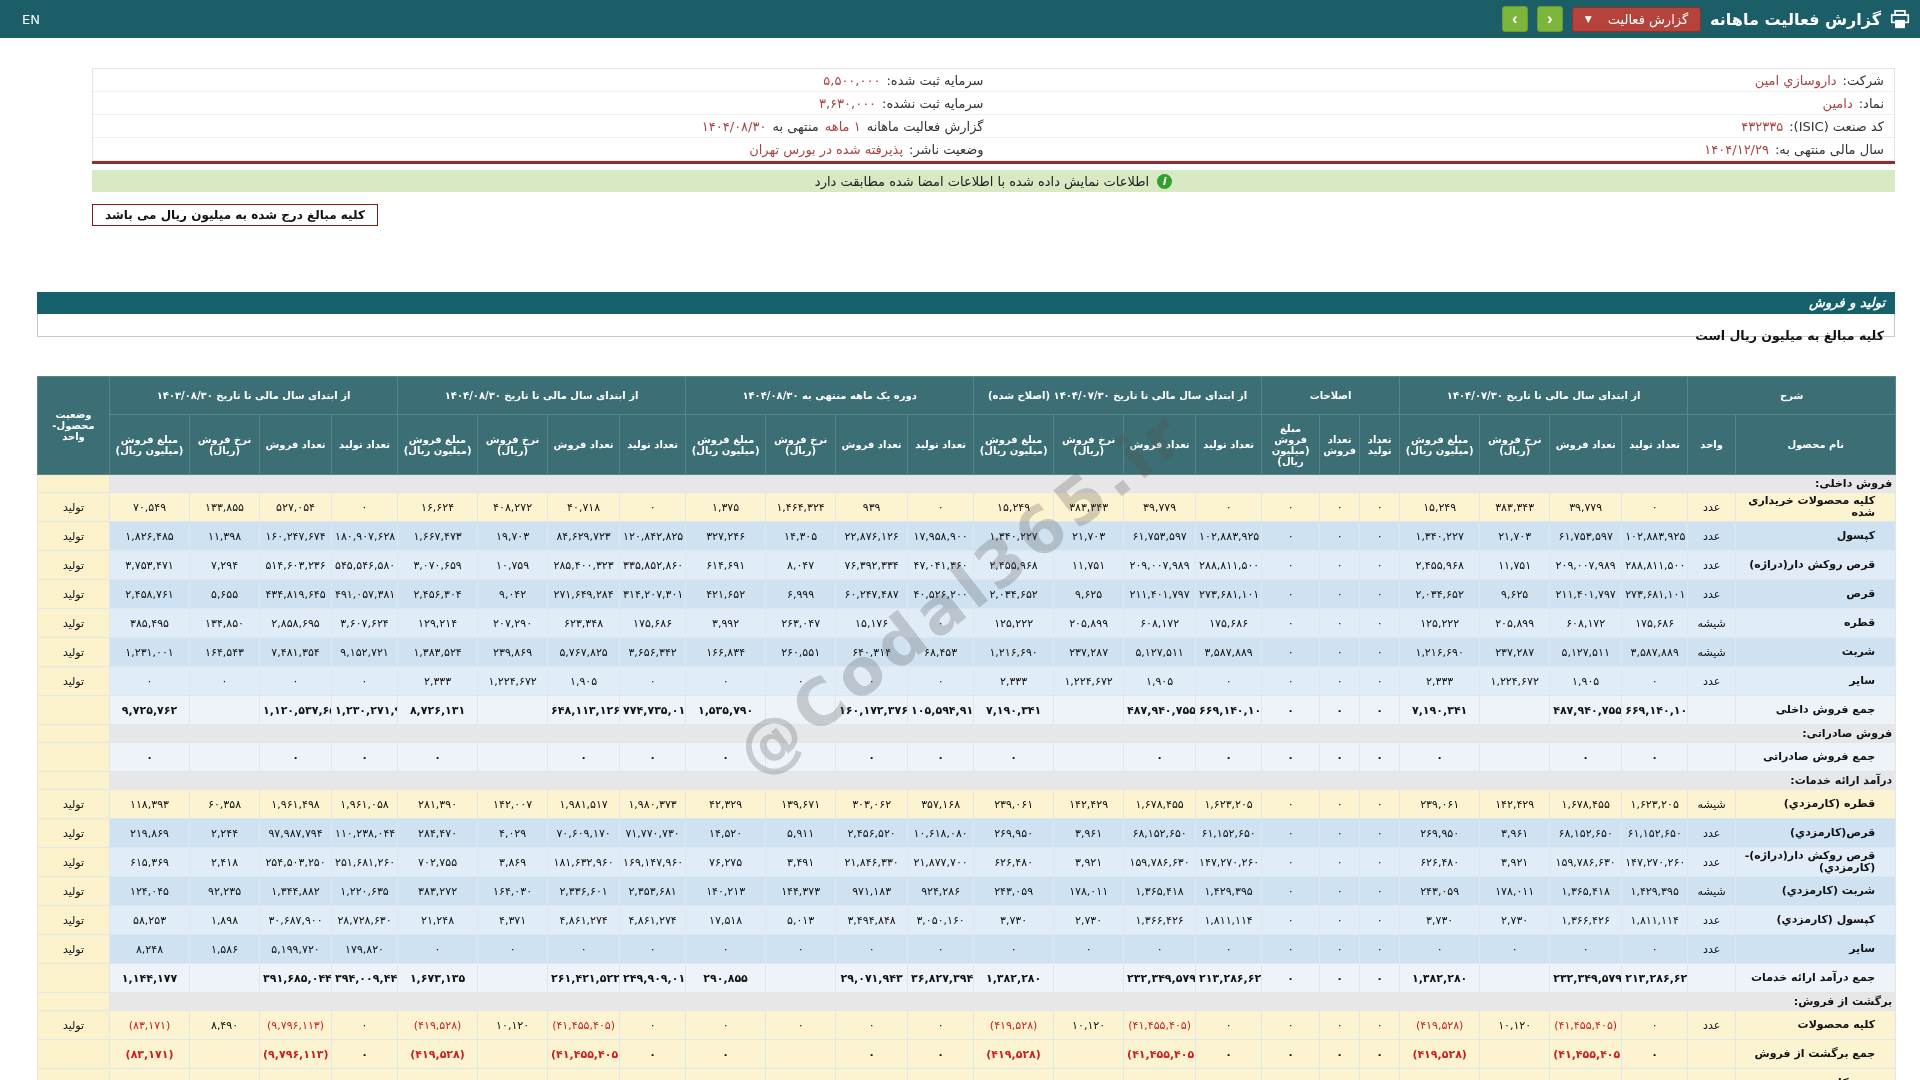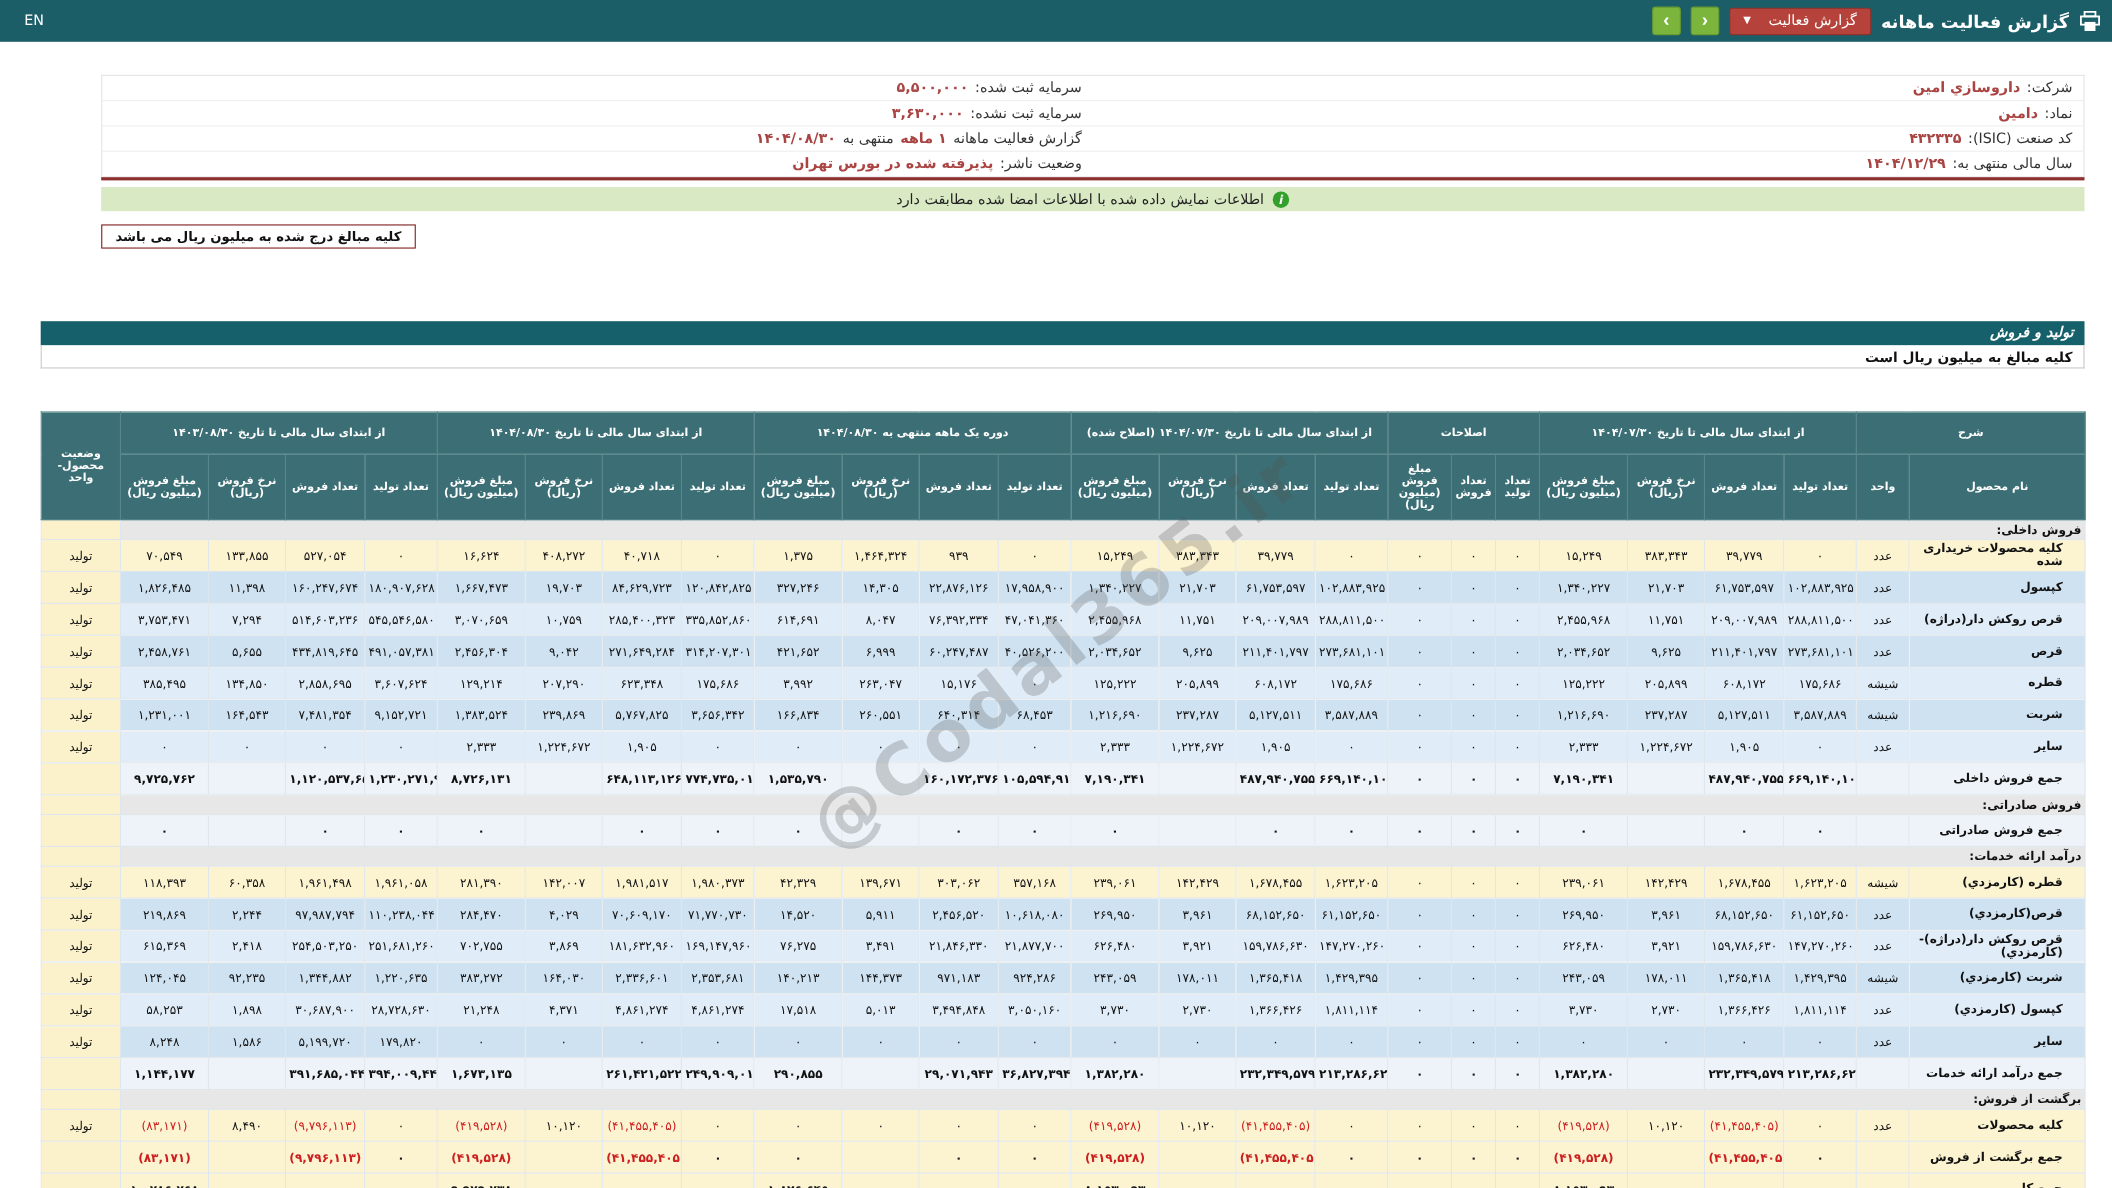--- a/index.html
+++ b/index.html
@@ -30,21 +30,21 @@
   .print-icon { display:flex; align-items:center; }
   
   .upper { margin:30px 25px 0 92px; direction:rtl; }
   .meta { display:flex; border:1px solid #e3e3e3; border-bottom:none; background:#fff; }
   .meta-col { flex:1; }
   .meta-row {
     display:flex; gap:6px; align-items:center; height:23px;
     border-bottom:1px solid #efefef; padding:0 10px; font-size:13px;
   }
   .lbl { color:#333; }
-  .val { color:#a94442; font-weight:bold; }
+  .val { color:#a94442; font-weight:normal; }
   .red-line { height:3px; background:#8e2f2f; }
   .signed-bar {
     margin-top:6px; background:#d8e9c4; height:22px; display:flex; align-items:center;
     justify-content:center; gap:8px; direction:rtl; font-size:13px; color:#222;
   }
   .info-icon {
     width:15px; height:15px; border-radius:50%; background:#33a02c; color:#fff;
     font-size:11px; font-weight:bold; font-style:italic; display:flex;
     align-items:center; justify-content:center; flex:0 0 15px;
   }
@@ -55,21 +55,21 @@
   }
   
   .mid { margin:66px 25px 0 37px; }
   .section-bar {
     background:#15606a; color:#fff; font-weight:bold; font-size:13px; height:22px;
     line-height:22px; padding:0 10px; text-align:right; direction:rtl;font-style:italic;
   }
   .section-sub {
     border:1px solid #c9c9c9; border-top:none; height:21px; line-height:21px;
     text-align:right; direction:rtl; font-size:12.5px; font-weight:bold;
-    padding:0 10px; color:#111; background:#fff;
+    padding:11px 10px; color:#111; background:#fff;
   }
   .table-wrap { margin-top:39px; position:relative; }
   table { border-collapse:collapse; table-layout:fixed; width:100%; direction:rtl; border:1px solid #9fb3ba; }
   th {
     background:#3c6f75; color:#fff; font-size:10px; font-weight:bold;
     border:1px solid #57868c; padding:1px 2px; text-align:center; vertical-align:middle;
   }
   thead tr.grp th { height:38px; }
   thead tr.cols th { height:60px; }
   td {

